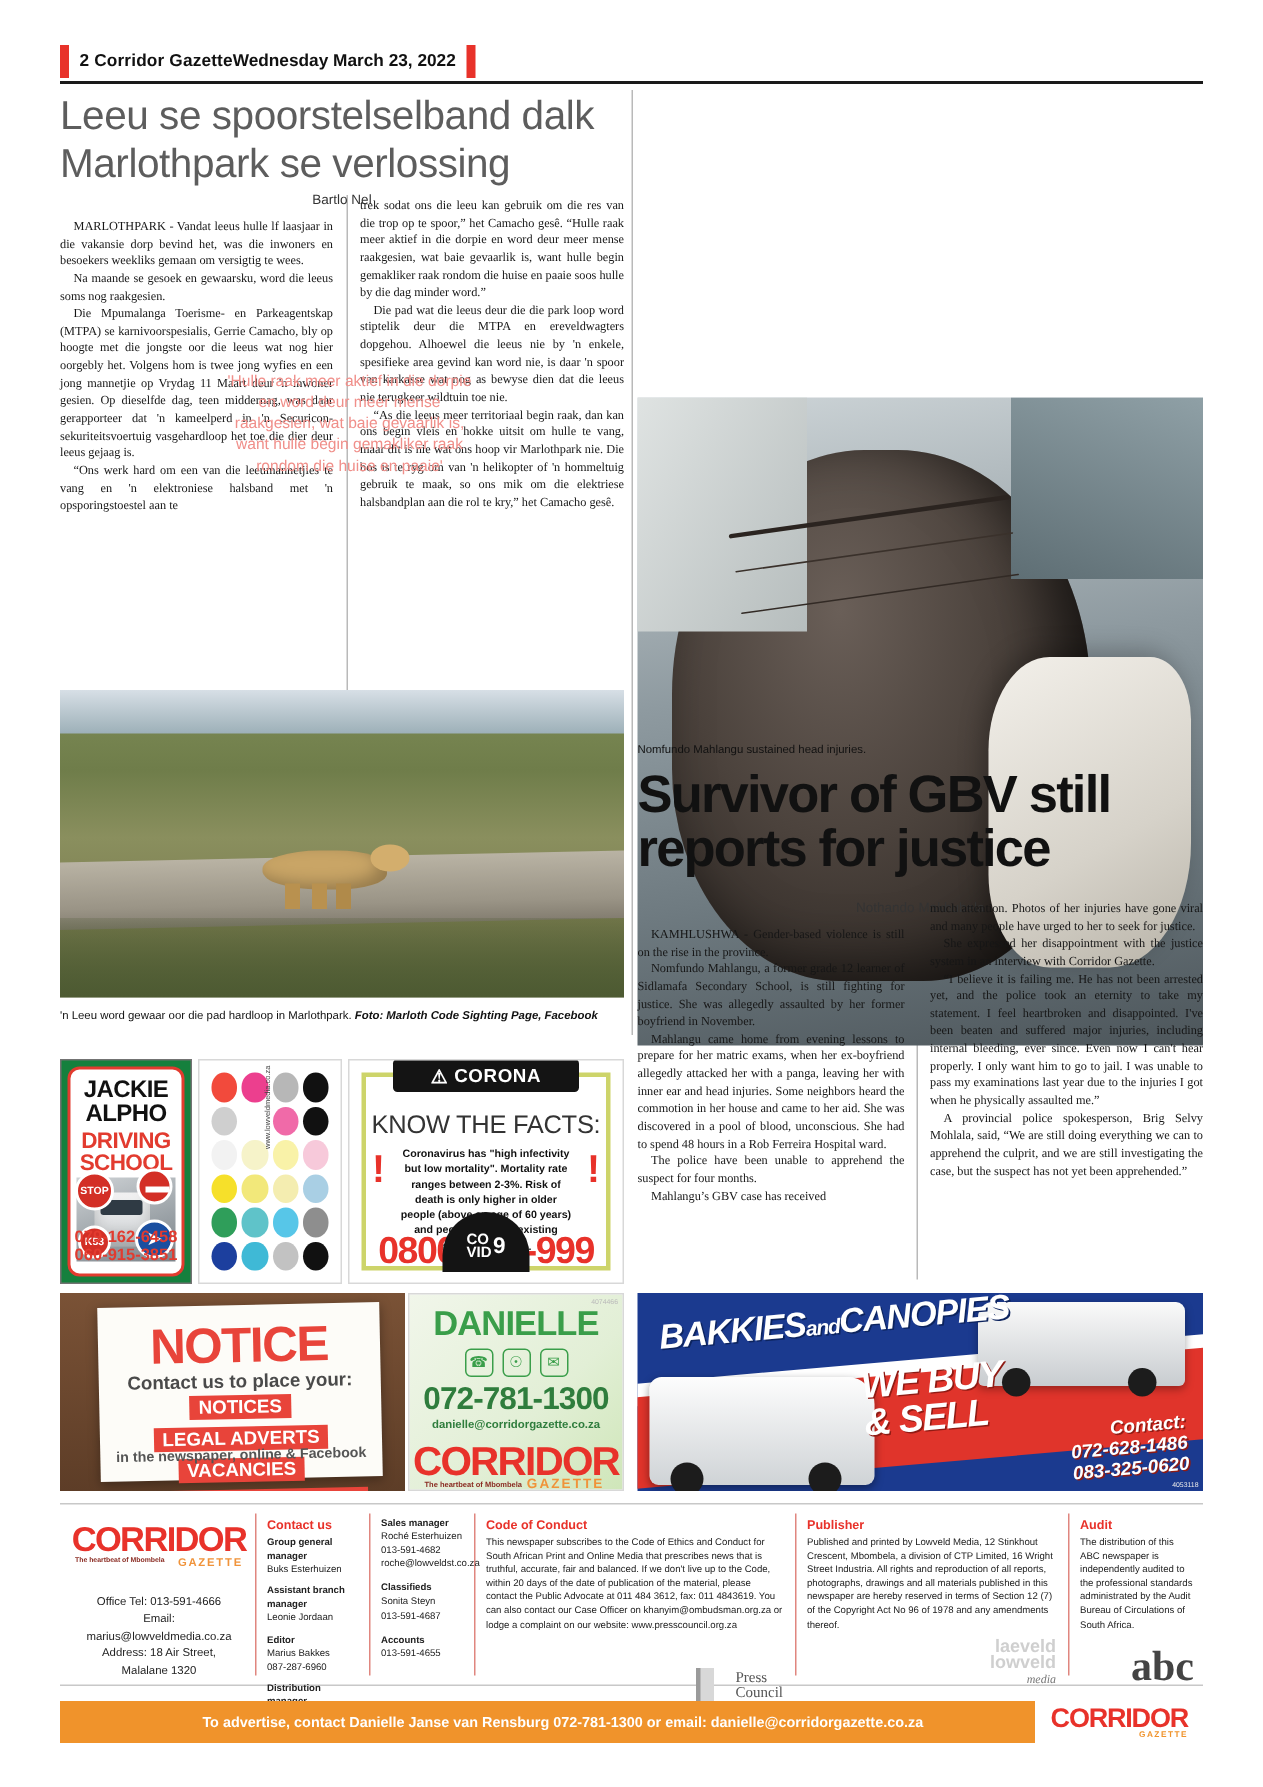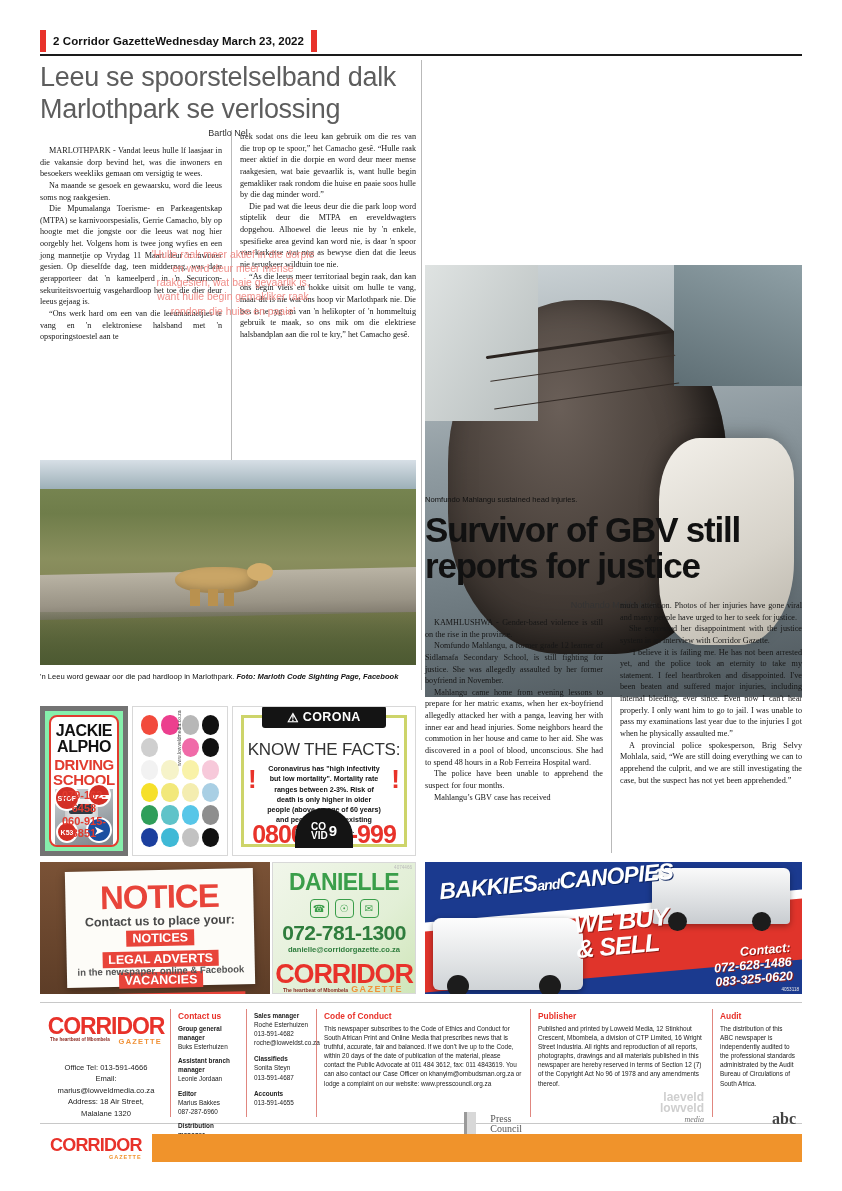--- a/index.html
+++ b/index.html
@@ -89,21 +89,21 @@
   .lion { background:linear-gradient(180deg,#7e8c57 0%,#6f7d4a 26%,#8a8f5e 48%,#7d7f52 72%,#5f6a3f 100%); position:relative; }
   .lion .road { position:absolute; left:0; top:54%; width:100%; height:22%; background:linear-gradient(180deg,#b9b3a4,#9a9486 70%,#837d70); transform:skewY(-1.2deg);}
   .lion .l-body{ position:absolute; left:36%; top:52%; width:22%; height:13%; background:#c9a566; border-radius:46% 40% 40% 46%; box-shadow:inset -6px -4px 10px rgba(0,0,0,.25);}
   .lion .l-head{ position:absolute; left:55%; top:50%; width:7%; height:9%; background:#d3ae6d; border-radius:50%; }
   .lion .l-leg{ position:absolute; left:40%; top:63%; width:2.5%; height:8%; background:#b9914f; box-shadow:18px 0 0 #b9914f, 34px 0 0 #b08a4a;}
   .lion .bush{ position:absolute; left:0; bottom:0; width:100%; height:26%; background:linear-gradient(180deg,rgba(70,84,42,.2),#4d5a32);}
   .lion .sky{ position:absolute; left:0; top:0; width:100%; height:14%; background:linear-gradient(180deg,#d7dfe6,#9db0b8);}
 
   
   .ad { position:absolute; overflow:hidden; }
-  .ja { background:#86efac; border:5px solid #737373; }
+  .ja { background:#15803d; border:1px solid #737373; }
   .ja-inner{ position:absolute; left:4px; top:4px; right:4px; bottom:4px; border:2px solid #e23b2f; border-radius:8px; background:#fff; overflow:hidden;}
   .ja-t1{ position:absolute; left:0; right:0; top:6px; text-align:center; font-family:"Liberation Sans",sans-serif; font-weight:bold; font-size:16px; line-height:1.02; color:#111; letter-spacing:-.4px;}
   .ja-t2{ position:absolute; left:0; right:0; top:40px; text-align:center; font-family:"Liberation Sans",sans-serif; font-weight:bold; font-size:15px; line-height:1.02; color:#e23b2f; letter-spacing:-.4px;}
   .ja-photo{ position:absolute; left:4px; right:4px; top:72px; height:56px; background:linear-gradient(160deg,#cfd3d6,#9aa1a6 60%,#7d848a); }
   .ja-photo .bus{ position:absolute; left:18%; top:18%; width:56%; height:64%; background:linear-gradient(180deg,#f2f2f2,#cdd1d4); border-radius:5px; box-shadow:inset 0 -8px 10px rgba(0,0,0,.2);}
   .ja-photo .win{ position:absolute; left:24%; top:26%; width:42%; height:18%; background:#2f3a44; border-radius:2px;}
   .stopsign{ position:absolute; width:26px; height:26px; border-radius:50%; background:#d32f26; color:#fff; font-family:"Liberation Sans",sans-serif; font-weight:bold; font-size:7px; display:flex; align-items:center; justify-content:center; border:2px solid #fff;}
   .k53{ position:absolute; width:22px; height:22px; border-radius:50%; background:#d32f26; color:#fff; font-family:"Liberation Sans",sans-serif; font-weight:bold; font-size:7px; display:flex; align-items:center; justify-content:center; border:2px solid #fff;}
   .noentry{ position:absolute; width:24px; height:24px; border-radius:50%; background:#d32f26; border:2px solid #fff; }
   .noentry:after{ content:""; position:absolute; left:4px; top:10px; width:16px; height:4px; background:#fff;}
@@ -164,21 +164,21 @@
   .cp-h{ font-family:"Liberation Sans",sans-serif; font-weight:bold; font-size:8.4px; color:#e8322a; margin-bottom:3px;}
   .cp-b{ font-family:"Liberation Sans",sans-serif; font-size:6.4px; line-height:1.42; color:#222;}
   .cp-b b{ font-weight:bold; }
   .cp-logo{ font-family:"Liberation Sans",sans-serif; font-weight:bold; font-size:23px; color:#e8322a; letter-spacing:-1.1px; }
   .cp-logo-tag{ font-family:"Liberation Sans",sans-serif; font-weight:bold; font-size:4.6px; color:#8a2b22; }
   .cp-logo-gaz{ font-family:"Liberation Sans",sans-serif; font-weight:bold; font-size:7.5px; color:#f0933a; letter-spacing:1.2px;}
   .cp-addr{ font-family:"Liberation Sans",sans-serif; font-size:7.6px; line-height:1.5; color:#222; text-align:center;}
 
   .presscouncil{ font-family:"Liberation Serif",serif; font-size:10px; color:#555; line-height:1.0;}
   .lowveld{ font-family:"Liberation Sans",sans-serif; font-weight:bold; font-size:12px; color:#cfcfcf; line-height:.95;}
-  .abc{ font-family:"Liberation Serif",serif; font-weight:bold; font-size:16px; color:#444; }
+  .abc{ font-family:"Liberation Serif",serif; font-weight:bold; font-size:28px; color:#444; }
 
   
   .banner{ position:absolute; left:40px; top:1134px; width:762px; height:28px; background:#f0932b; display:flex; align-items:center;}
   .banner .txt{ flex:1 1 auto; text-align:center; font-family:"Liberation Sans",sans-serif; font-weight:bold; font-size:9.6px; color:#fff; padding-left:20px;}
   .banner .logo{ background:#fff; height:28px; padding:0 10px; display:flex; flex-direction:column; justify-content:center; align-items:flex-end;}
   .banner .logo .b1{ font-family:"Liberation Sans",sans-serif; font-weight:bold; font-size:18px; color:#e8322a; letter-spacing:-.8px; line-height:1;}
   .banner .logo .b2{ font-family:"Liberation Sans",sans-serif; font-weight:bold; font-size:5.5px; color:#f0932b; letter-spacing:1px;}
 </style>
 </head>
 <body>
@@ -443,19 +443,20 @@
     </div>
 
     <div style="position:absolute; left:680px; top:8px; width:76px;">
       <div class="cp-h">Audit</div>
       <div class="cp-b">The distribution of this ABC newspaper is independently audited to the professional standards administrated by the Audit Bureau of Circulations of South Africa.</div>
       <div class="abc" style="position:absolute; right:0; bottom:-40px;">abc</div>
     </div>
   </div>
 
   <div class="banner">
+    <div class="txt">To advertise, contact Danielle Janse van Rensburg 072-781-1300 or email: danielle@corridorgazette.co.za</div>
     <div class="logo">
       <span class="b1">CORRIDOR</span>
       <span class="b2">GAZETTE</span>
     </div>
   </div>
 
 </div>
 
 </body></html>

